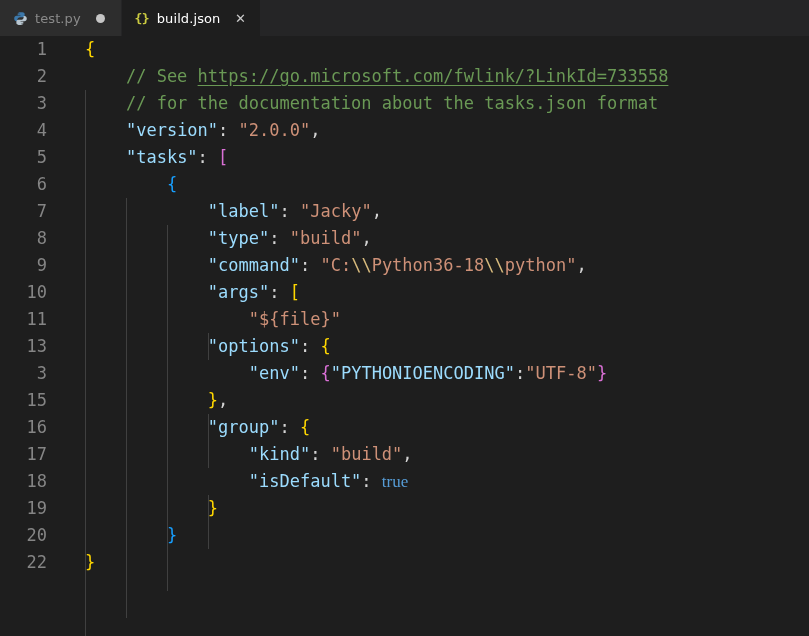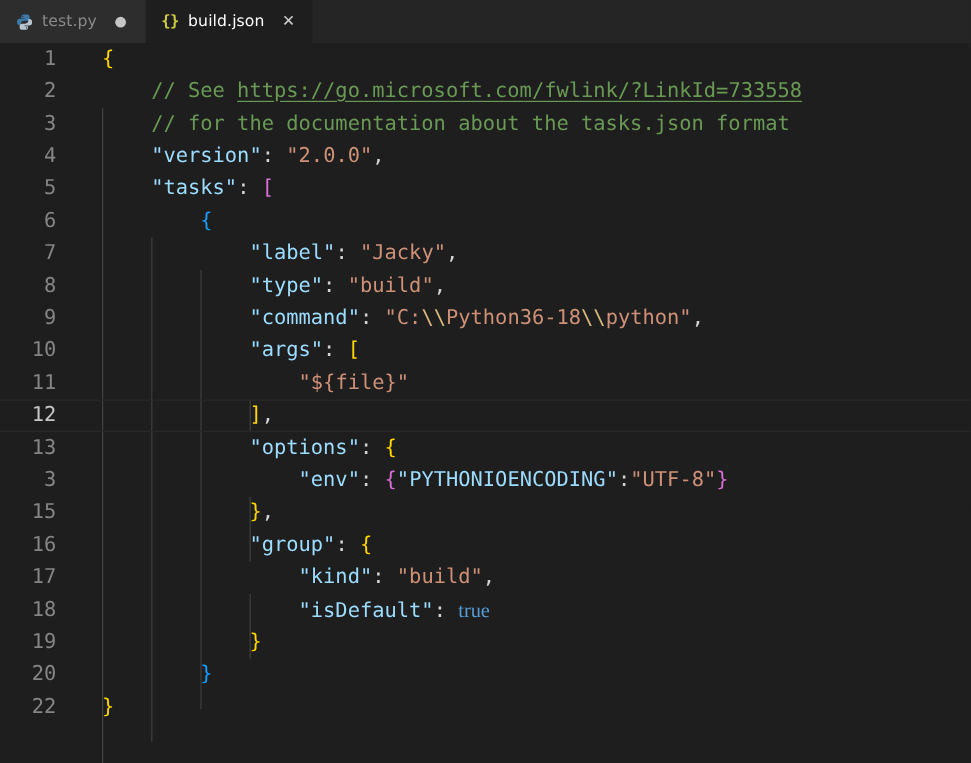--- a/index.html
+++ b/index.html
@@ -257,24 +257,20 @@
     <div class="row">
       <span class="lineno">10</span>
       <span class="code">            <span class="t-key">"args"</span><span class="t-punc">: </span><span class="t-b0">[</span></span>
     </div>
 
     <div class="row">
       <span class="lineno">11</span>
       <span class="code">                <span class="t-str">"</span><span class="t-str">${file}</span><span class="t-str">"</span></span>
     </div>
 
-    <div class="row current">
-      <span class="lineno">12</span>
-      <span class="code">            <span class="t-b0">]</span><span class="t-punc">,</span></span>
-    </div>
 
     <div class="row">
       <span class="lineno">13</span>
       <span class="code">            <span class="t-key">"options"</span><span class="t-punc">: </span><span class="t-b0">{</span></span>
     </div>
 
     <div class="row">
       <span class="lineno">3</span>
       <span class="code">                <span class="t-key">"env"</span><span class="t-punc">: </span><span class="t-b1">{</span><span class="t-key">"</span><span class="t-key">PYTHONIOENCODING</span><span class="t-key">"</span><span class="t-punc">:</span><span class="t-str">"</span><span class="t-str">UTF-8</span><span class="t-str">"</span><span class="t-b1">}</span></span>
     </div>

